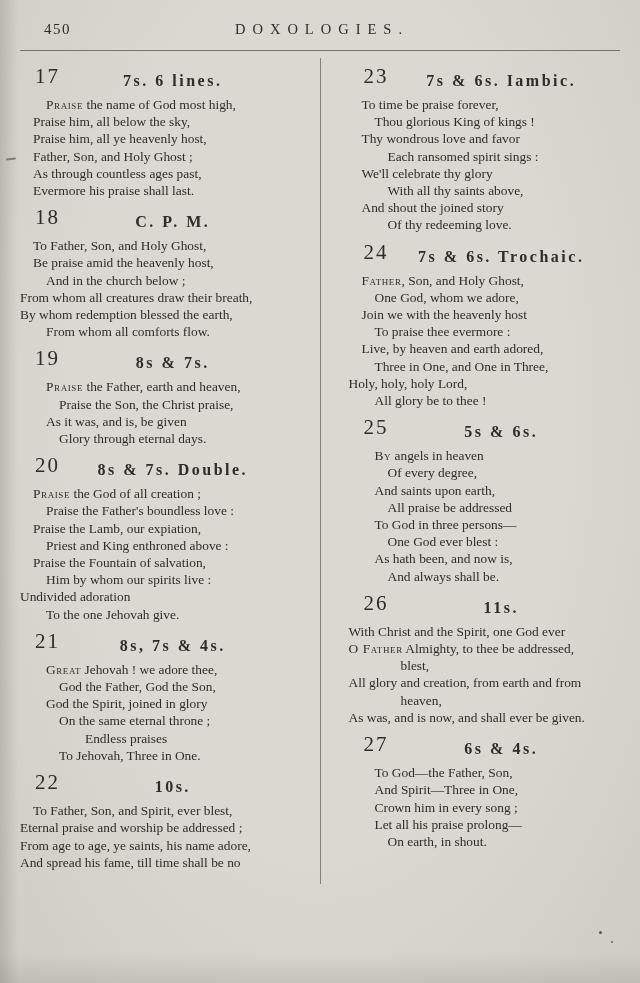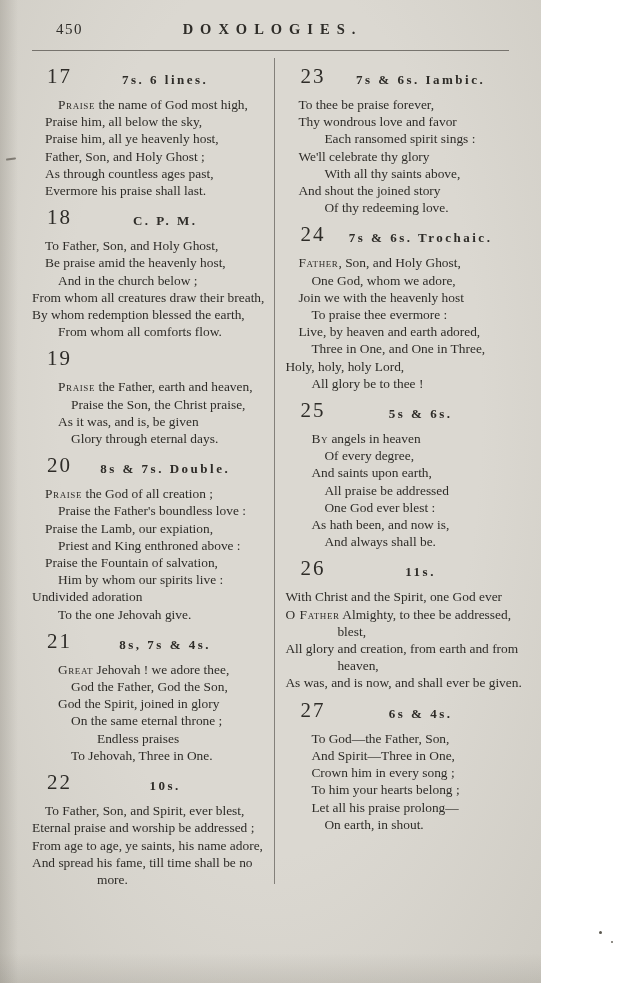--- a/index.html
+++ b/index.html
@@ -4,36 +4,36 @@
 <style>
   * { margin:0; padding:0; box-sizing:border-box; }
   html,body { width:640px; height:983px; }
   body {
     font-family:"Liberation Serif","DejaVu Serif",serif;
     color:#2e2c28;
     overflow:hidden;
   }
   .page {
     position:relative;
-    width:541px; height:983px;
-    padding:18px 32px 0;
+    width:640px; height:983px;
+    padding:18px 20px 0;
     background:
       linear-gradient(90deg, rgba(120,115,105,.28) 0, rgba(120,115,105,0) 18px),
       linear-gradient(0deg, rgba(120,115,105,.18) 0, rgba(120,115,105,0) 30px),
       radial-gradient(ellipse at 50% 42%, #dbd8d1 55%, #cfccc4 100%);
   }
   header { position:relative; height:24px; }
   .pagenum { position:absolute; left:24px; top:3px; font-size:15px; letter-spacing:1.5px; }
-  .title  { position:absolute; left:4px; right:0; top:3px; text-align:center; font-size:14.5px; letter-spacing:7px;font-weight:bold; }
+  .title  { position:absolute; left:4px; right:0; top:3px; text-align:center; font-size:14.5px; letter-spacing:7px; }
   .rule { height:1px; background:#4d4a44; opacity:.7; margin-top:8px; }
-  .columns { display:grid; grid-template-columns:1fr 1px 1fr; column-gap:10px; margin-top:7px; }
+  .columns { display:grid; grid-template-columns:1fr 1px 1fr; column-gap:28px; margin-top:7px; }
   .divider { width:1px; height:826px; background:#55524b; opacity:.65; }
   .hymn-head { position:relative; height:23px; margin:9px 0 6px; }
   .hymn-num { position:absolute; left:15px; top:-3px; font-size:21px; letter-spacing:2px; }
-  .hymn-meter { position:absolute; left:34px; right:0; top:5px; text-align:center; font-size:13px; font-weight:bold; letter-spacing:2.5px; }
+  .hymn-meter { position:absolute; left:34px; right:0; top:5px; text-align:center; font-size:16px; font-weight:bold; letter-spacing:2.5px; }
   .line { font-size:13.4px; line-height:17.2px; white-space:nowrap; }
   .sc { font-variant:small-caps; letter-spacing:.6px; }
   .ind-0{padding-left:0} .ind-1{padding-left:13px} .ind-2{padding-left:26px}
   .ind-3{padding-left:39px} .ind-4{padding-left:52px} .ind-5{padding-left:65px}
   .artifact-dash { position:absolute; left:6px; top:158px; width:10px; height:2px; background:#6b675f; border-radius:1px; transform:rotate(-8deg); opacity:.8; }
   .artifact-dot1 { position:absolute; left:599px; top:931px; width:3px; height:3px; background:#5a574f; border-radius:50%; }
   .artifact-dot2 { position:absolute; left:611px; top:941px; width:2px; height:2px; background:#6b675f; border-radius:50%; }
 </style>
 </head>
 <body style="color: rgb(46, 44, 40);">
@@ -71,20 +71,21 @@
             <p class="line ind-1">Be praise amid the heavenly host,</p>
             <p class="line ind-2">And in the church below ;</p>
             <p class="line ind-0">From whom all creatures draw their breath,</p>
             <p class="line ind-0">By whom redemption blessed the earth,</p>
             <p class="line ind-2">From whom all comforts flow.</p>
           </div>
         </article>
         <article class="hymn">
           <div class="hymn-head">
             <span class="hymn-num">19</span>
+            <span class="hymn-meter">8s &amp; 7s.</span>
           </div>
           <div class="verse">
             <p class="line ind-2"><span class="sc">Praise</span> the Father, earth and heaven,</p>
             <p class="line ind-3">Praise the Son, the Christ praise,</p>
             <p class="line ind-2">As it was, and is, be given</p>
             <p class="line ind-3">Glory through eternal days.</p>
           </div>
         </article>
         <article class="hymn">
           <div class="hymn-head">
@@ -119,33 +120,33 @@
         <article class="hymn">
           <div class="hymn-head">
             <span class="hymn-num">22</span>
             <span class="hymn-meter">10s.</span>
           </div>
           <div class="verse">
             <p class="line ind-1">To Father, Son, and Spirit, ever blest,</p>
             <p class="line ind-0">Eternal praise and worship be addressed ;</p>
             <p class="line ind-0">From age to age, ye saints, his name adore,</p>
             <p class="line ind-0">And spread his fame, till time shall be no</p>
-            <p class="line ind-5">more.</p>
           </div>
         </article>
       </section>
     <div class="divider"></div>
     <section class="col" id="col-right">
         <article class="hymn">
           <div class="hymn-head">
             <span class="hymn-num">23</span>
             <span class="hymn-meter">7s &amp; 6s.  Iambic.</span>
           </div>
           <div class="verse">
-            <p class="line ind-1">To thee be praise forever,</p>
+            <p class="line ind-1">To time be praise forever,</p>
+            <p class="line ind-2">Thou glorious King of kings !</p>
             <p class="line ind-1">Thy wondrous love and favor</p>
             <p class="line ind-3">Each ransomed spirit sings :</p>
             <p class="line ind-1">We'll celebrate thy glory</p>
             <p class="line ind-3">With all thy saints above,</p>
             <p class="line ind-1">And shout the joined story</p>
             <p class="line ind-3">Of thy redeeming love.</p>
           </div>
         </article>
         <article class="hymn">
           <div class="hymn-head">
@@ -166,20 +167,21 @@
         <article class="hymn">
           <div class="hymn-head">
             <span class="hymn-num">25</span>
             <span class="hymn-meter">5s &amp; 6s.</span>
           </div>
           <div class="verse">
             <p class="line ind-2"><span class="sc">By</span> angels in heaven</p>
             <p class="line ind-3">Of every degree,</p>
             <p class="line ind-2">And saints upon earth,</p>
             <p class="line ind-3">All praise be addressed</p>
+            <p class="line ind-2">To God in three persons—</p>
             <p class="line ind-3">One God ever blest :</p>
             <p class="line ind-2">As hath been, and now is,</p>
             <p class="line ind-3">And always shall be.</p>
           </div>
         </article>
         <article class="hymn">
           <div class="hymn-head">
             <span class="hymn-num">26</span>
             <span class="hymn-meter">11s.</span>
           </div>
@@ -194,21 +196,20 @@
         </article>
         <article class="hymn">
           <div class="hymn-head">
             <span class="hymn-num">27</span>
             <span class="hymn-meter">6s &amp; 4s.</span>
           </div>
           <div class="verse">
             <p class="line ind-2">To God—the Father, Son,</p>
             <p class="line ind-2">And Spirit—Three in One,</p>
             <p class="line ind-2">Crown him in every song ;</p>
-            <p class="line ind-2">To him your hearts belong ;</p>
             <p class="line ind-2">Let all his praise prolong—</p>
             <p class="line ind-3">On earth, in shout.</p>
           </div>
         </article>
       </section>
   </main>
 
   <span class="artifact-dash"></span>
   <span class="artifact-dot1"></span>
   <span class="artifact-dot2"></span>

